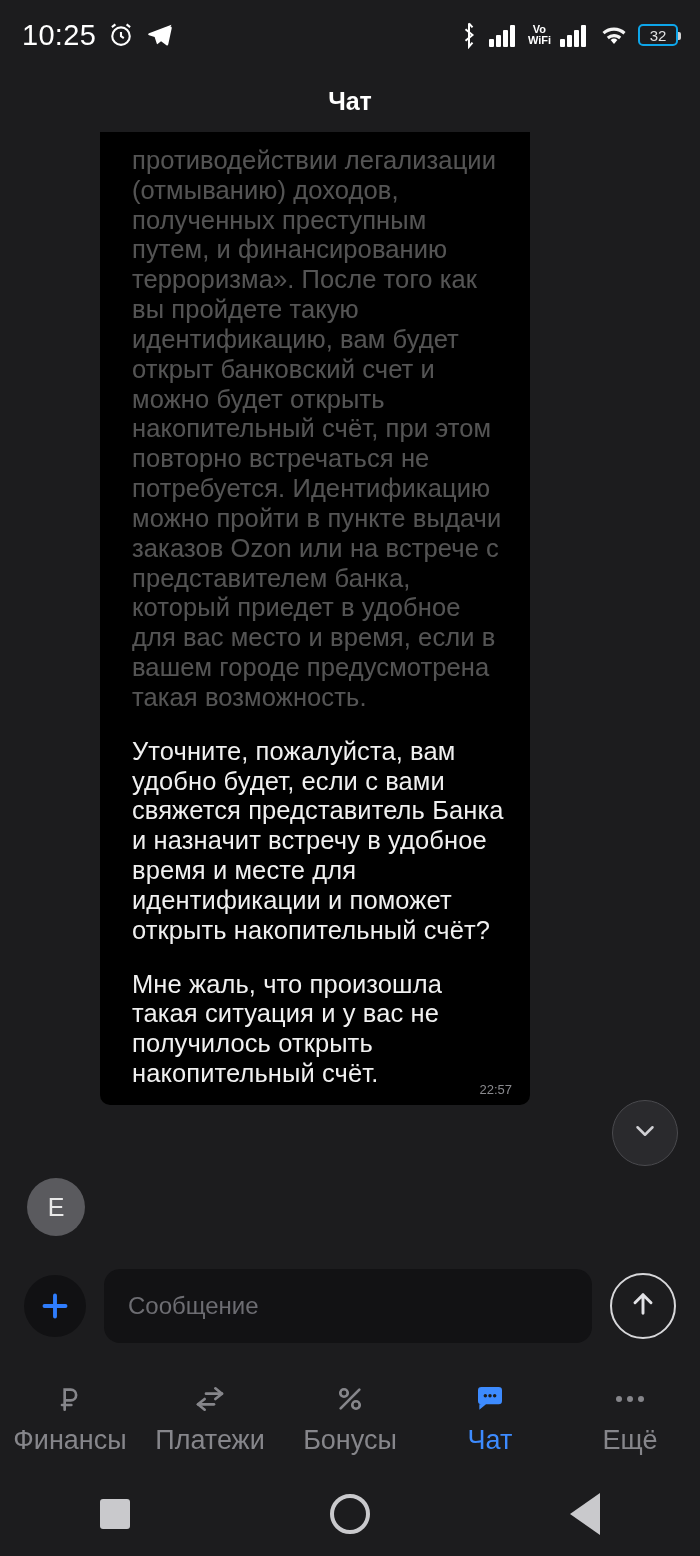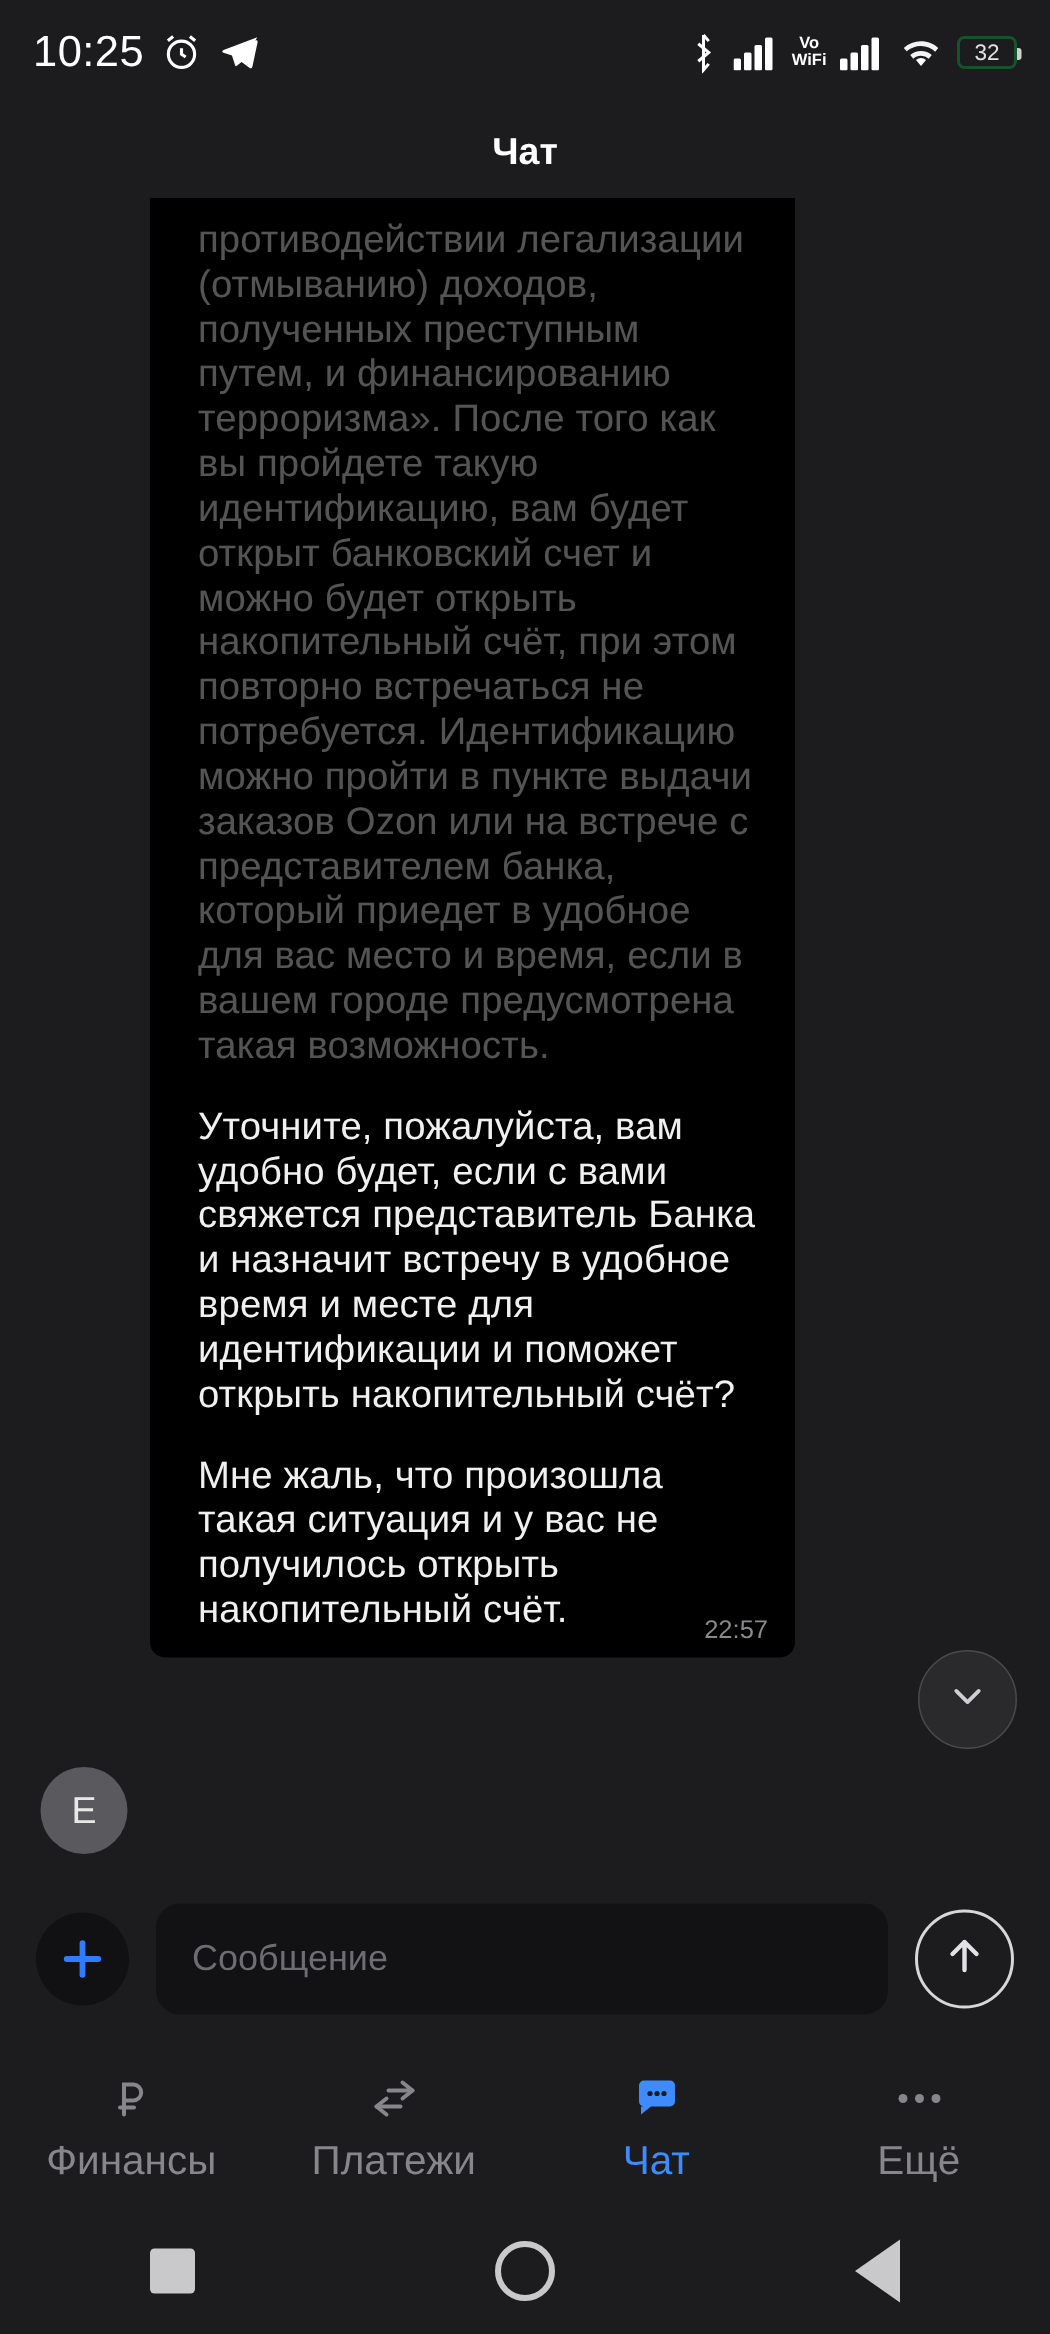--- a/index.html
+++ b/index.html
@@ -38,21 +38,21 @@
   }
   .status-right {
     display: flex;
     align-items: center;
     gap: 9px;
   }
   .ic { display: inline-block; line-height: 0; }
   .battery {
     width: 40px;
     height: 22px;
-    border: 2px solid #14532d;
+    border: 2px solid #0ea5e9;
     border-radius: 5px;
     position: relative;
     display: flex;
     align-items: flex-end;
     justify-content: center;
   }
   .battery:after {
     content: "";
     position: absolute;
     right: -5px;
@@ -113,21 +113,21 @@
     letter-spacing: 0.1px;
   }
   .bubble p:last-of-type { margin-bottom: 0; }
   .bubble .first-line {
     opacity: 0.35;
   }
   .msg-time {
     position: absolute;
     right: 18px;
     bottom: 8px;
-    font-size: 17px;
+    font-size: 13px;
     color: #8a8a8e;
   }
 
   
   .avatar {
     position: absolute;
     left: 27px;
     bottom: 16px;
     width: 58px;
     height: 58px;
@@ -356,20 +356,30 @@
       <svg width="34" height="32" viewBox="0 0 24 24" fill="none" stroke="#86868b" stroke-width="2" stroke-linecap="round" stroke-linejoin="round">
         <path d="M16 4l5 4-5 4"></path>
         <path d="M21 8H9"></path>
         <path d="M8 12l-5 4 5 4"></path>
         <path d="M3 16h12"></path>
       </svg>
     </span>
     <span class="tab-label">Платежи</span>
   </div>
 
+  <div class="tab">
+    <span class="tab-icon">
+      <svg width="32" height="32" viewBox="0 0 24 24" fill="none" stroke="#86868b" stroke-width="2" stroke-linecap="round">
+        <path d="M19 5L5 19"></path>
+        <circle cx="7.5" cy="7.5" r="2.8"></circle>
+        <circle cx="16.5" cy="16.5" r="2.8"></circle>
+      </svg>
+    </span>
+    <span class="tab-label">Бонусы</span>
+  </div>
 
   <div class="tab active">
     <span class="tab-icon">
       <svg width="34" height="32" viewBox="0 0 24 24" fill="#3d8bff">
         <path d="M3 5.5A2.5 2.5 0 015.5 3h13A2.5 2.5 0 0121 5.5v8a2.5 2.5 0 01-2.5 2.5H9l-5 4v-4H5.5A2.5 2.5 0 013 13.5z"></path>
         <circle cx="8.5" cy="9.5" r="1.3" fill="#1c1c1e"></circle>
         <circle cx="12" cy="9.5" r="1.3" fill="#1c1c1e"></circle>
         <circle cx="15.5" cy="9.5" r="1.3" fill="#1c1c1e"></circle>
       </svg>
     </span>

